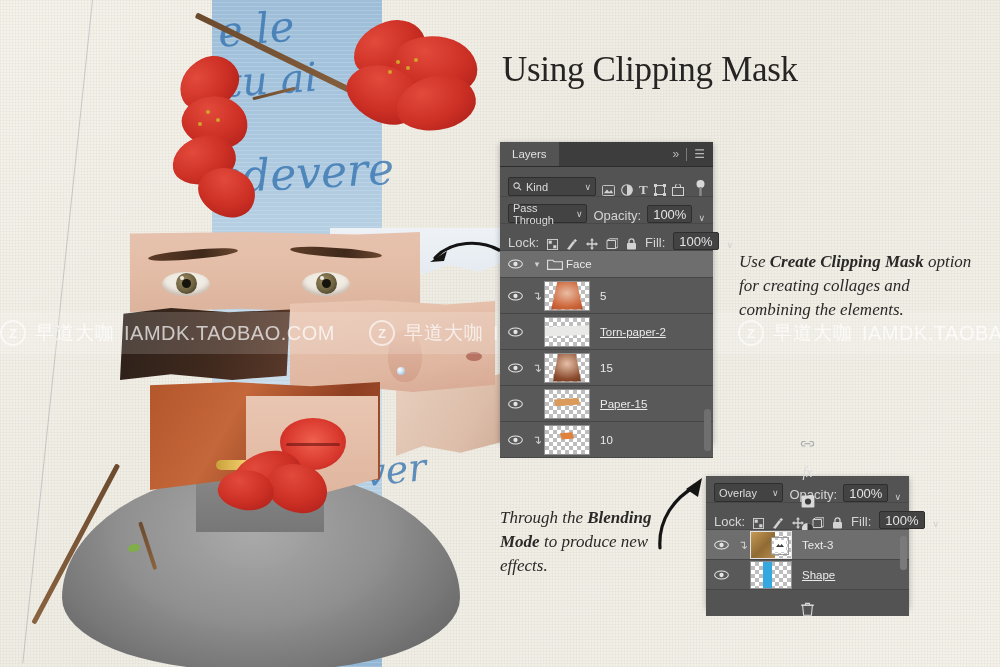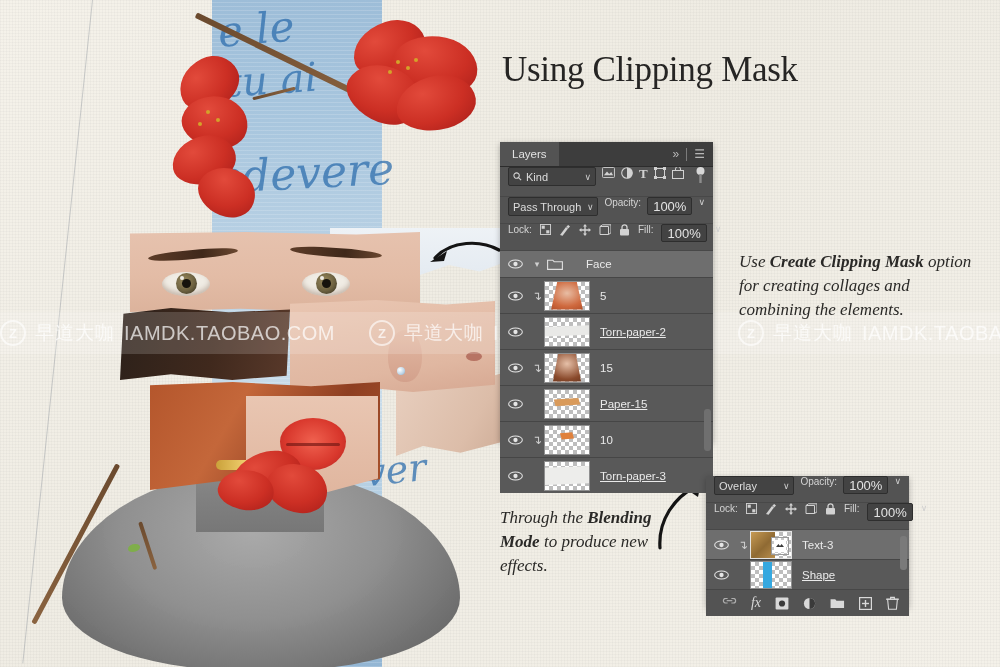--- a/index.html
+++ b/index.html
@@ -162,32 +162,32 @@
     border-bottom:1px solid #2c2c2c;
   }
   .ps-tab{
     background:#535353;display:flex;align-items:center;padding:0 12px;
     font-size:11.5px;color:#e2e2e2;
   }
   .ps-tab-fill{flex:1;}
   .ps-tab-ctrls{display:flex;align-items:center;gap:7px;padding:0 8px;color:#b6b6b6;font-size:12px;}
   .vsep{width:1px;height:13px;background:#7b7b7b;display:inline-block;}
 
-  .ps-row{display:flex;align-items:flex-start;padding:0 8px;height:26px;gap:6px;border-bottom:1px solid #484848;}
+  .ps-row{display:flex;align-items:flex-end;padding:0 8px;height:26px;gap:6px;border-bottom:1px solid #484848;}
   .ps-select{
     background:#434343;border:1px solid #2e2e2e;height:17px;border-radius:2px;
     display:flex;align-items:center;padding:0 4px;gap:4px;color:#ddd;font-size:11px;
   }
   .ps-select .cv{margin-left:auto;color:#cfcfcf;font-size:9px;}
   .ico{display:inline-flex;align-items:center;justify-content:center;color:#d2d2d2;}
   .ps-field{
     background:#434343;border:1px solid #2e2e2e;height:16px;border-radius:2px;
     display:flex;align-items:center;justify-content:center;padding:0 5px;color:#e3e3e3;font-size:13px;
   }
-  .lbl{color:#d4d4d4;font-size:10px;white-space:nowrap;}
+  .lbl{color:#d4d4d4;font-size:13px;white-space:nowrap;}
 
   .layer-row{
     display:flex;align-items:center;height:35px;gap:0;
     border-bottom:1px solid #464646;background:#595959;position:relative;
   }
   .layer-row.sel{background:#6e6e6e;}
   .eye{width:30px;display:flex;align-items:center;justify-content:center;color:#e0e0e0;}
   .clipmark{width:14px;text-align:center;color:#cfcfcf;font-size:12px;line-height:1;}
   .thumb{
     width:44px;height:28px;border:1px solid #8f8f8f;flex:0 0 auto;
@@ -200,21 +200,21 @@
   .thumb .content{position:absolute;inset:0;}
   .layer-name{margin-left:10px;font-size:11.5px;color:#eaeaea;}
   .layer-name.u{text-decoration:underline;}
   .foldericon{width:22px;display:flex;align-items:center;justify-content:center;color:#dcdcdc;}
   .chev{width:14px;display:flex;align-items:center;justify-content:center;color:#d0d0d0;font-size:9px;}
   .scrollbar{
     position:absolute;right:2px;width:7px;background:#6f6f6f;border-radius:3px;
   }
   .ps-bottombar{
     height:26px;display:flex;align-items:center;justify-content:flex-end;
-    gap:14px;padding:0 10px;background:#535353;border-top:1px solid #474747;color:#cfcfcf;
+    gap:14px;padding:0 10px;background:#535353;border-top:1px solid #474747;color:#cfcfcf;flex-direction:column;
   }
   .mask-icon{position:absolute;right:3px;top:3px;width:20px;height:20px;
     border:1px solid #9a9a9a;
     background-image:
       linear-gradient(45deg,#c9c9c9 25%,transparent 25%,transparent 75%,#c9c9c9 75%),
       linear-gradient(45deg,#c9c9c9 25%,#fff 25%,#fff 75%,#c9c9c9 75%);
     background-size:6px 6px;background-position:0 0,3px 3px;}
 </style>
 </head>
 <body>
@@ -448,21 +448,21 @@
               <ellipse cx="8" cy="5" rx="7.3" ry="4.3" stroke="#e6e6e6" stroke-width="1.1" fill="none"></ellipse>
               <circle cx="8" cy="5" r="2.3" fill="#e6e6e6"></circle>
             </svg>
           </span>
         <span class="chev">▾</span>
         <span class="foldericon">
             <svg width="16" height="12" viewBox="0 0 16 12">
               <path d="M.6 2.2h5.2l1.3 1.5h8.3v7.7H.6z" stroke="#e0e0e0" stroke-width="1.1" fill="none"></path>
             </svg>
           </span>
-        <span class="layer-name" style="margin-left:20px;">Face</span>
+        <span class="layer-name" style="margin-left:0;">Face</span>
       </div>
 
       <div class="layer-row">
         <span class="eye">
             <svg width="15" height="10" viewBox="0 0 16 10">
               <ellipse cx="8" cy="5" rx="7.3" ry="4.3" stroke="#e6e6e6" stroke-width="1.1" fill="none"></ellipse>
               <circle cx="8" cy="5" r="2.3" fill="#e6e6e6"></circle>
             </svg>
           </span>
         <span class="clipmark">↴</span>
@@ -521,33 +521,20 @@
               <circle cx="8" cy="5" r="2.3" fill="#e6e6e6"></circle>
             </svg>
           </span>
         <span class="clipmark">↴</span>
         <span class="thumb">
             <span class="content" style="background:#e0813c;clip-path:polygon(34% 28%,62% 24%,66% 46%,38% 50%);"></span>
           </span>
         <span class="layer-name">10</span>
       </div>
 
-      <div class="layer-row" style="border-bottom:none;">
-        <span class="eye">
-            <svg width="15" height="10" viewBox="0 0 16 10">
-              <ellipse cx="8" cy="5" rx="7.3" ry="4.3" stroke="#e6e6e6" stroke-width="1.1" fill="none"></ellipse>
-              <circle cx="8" cy="5" r="2.3" fill="#e6e6e6"></circle>
-            </svg>
-          </span>
-        <span class="clipmark"></span>
-        <span class="thumb">
-            <span class="content" style="background:#ededeb;clip-path:polygon(0 22%,100% 16%,100% 78%,0 84%);"></span>
-          </span>
-        <span class="layer-name u">Torn-paper-3</span>
-      </div>
 
       <div class="scrollbar" style="top:158px;height:42px;"></div>
     </div>
   </div>
 
   <div class="ps-panel" style="left:706px;top:476px;width:203px;height:131px;">
 
     <div class="ps-row" style="border-top:none;">
       <div class="ps-select" style="width:103px;">
         <span>Overlay</span>

